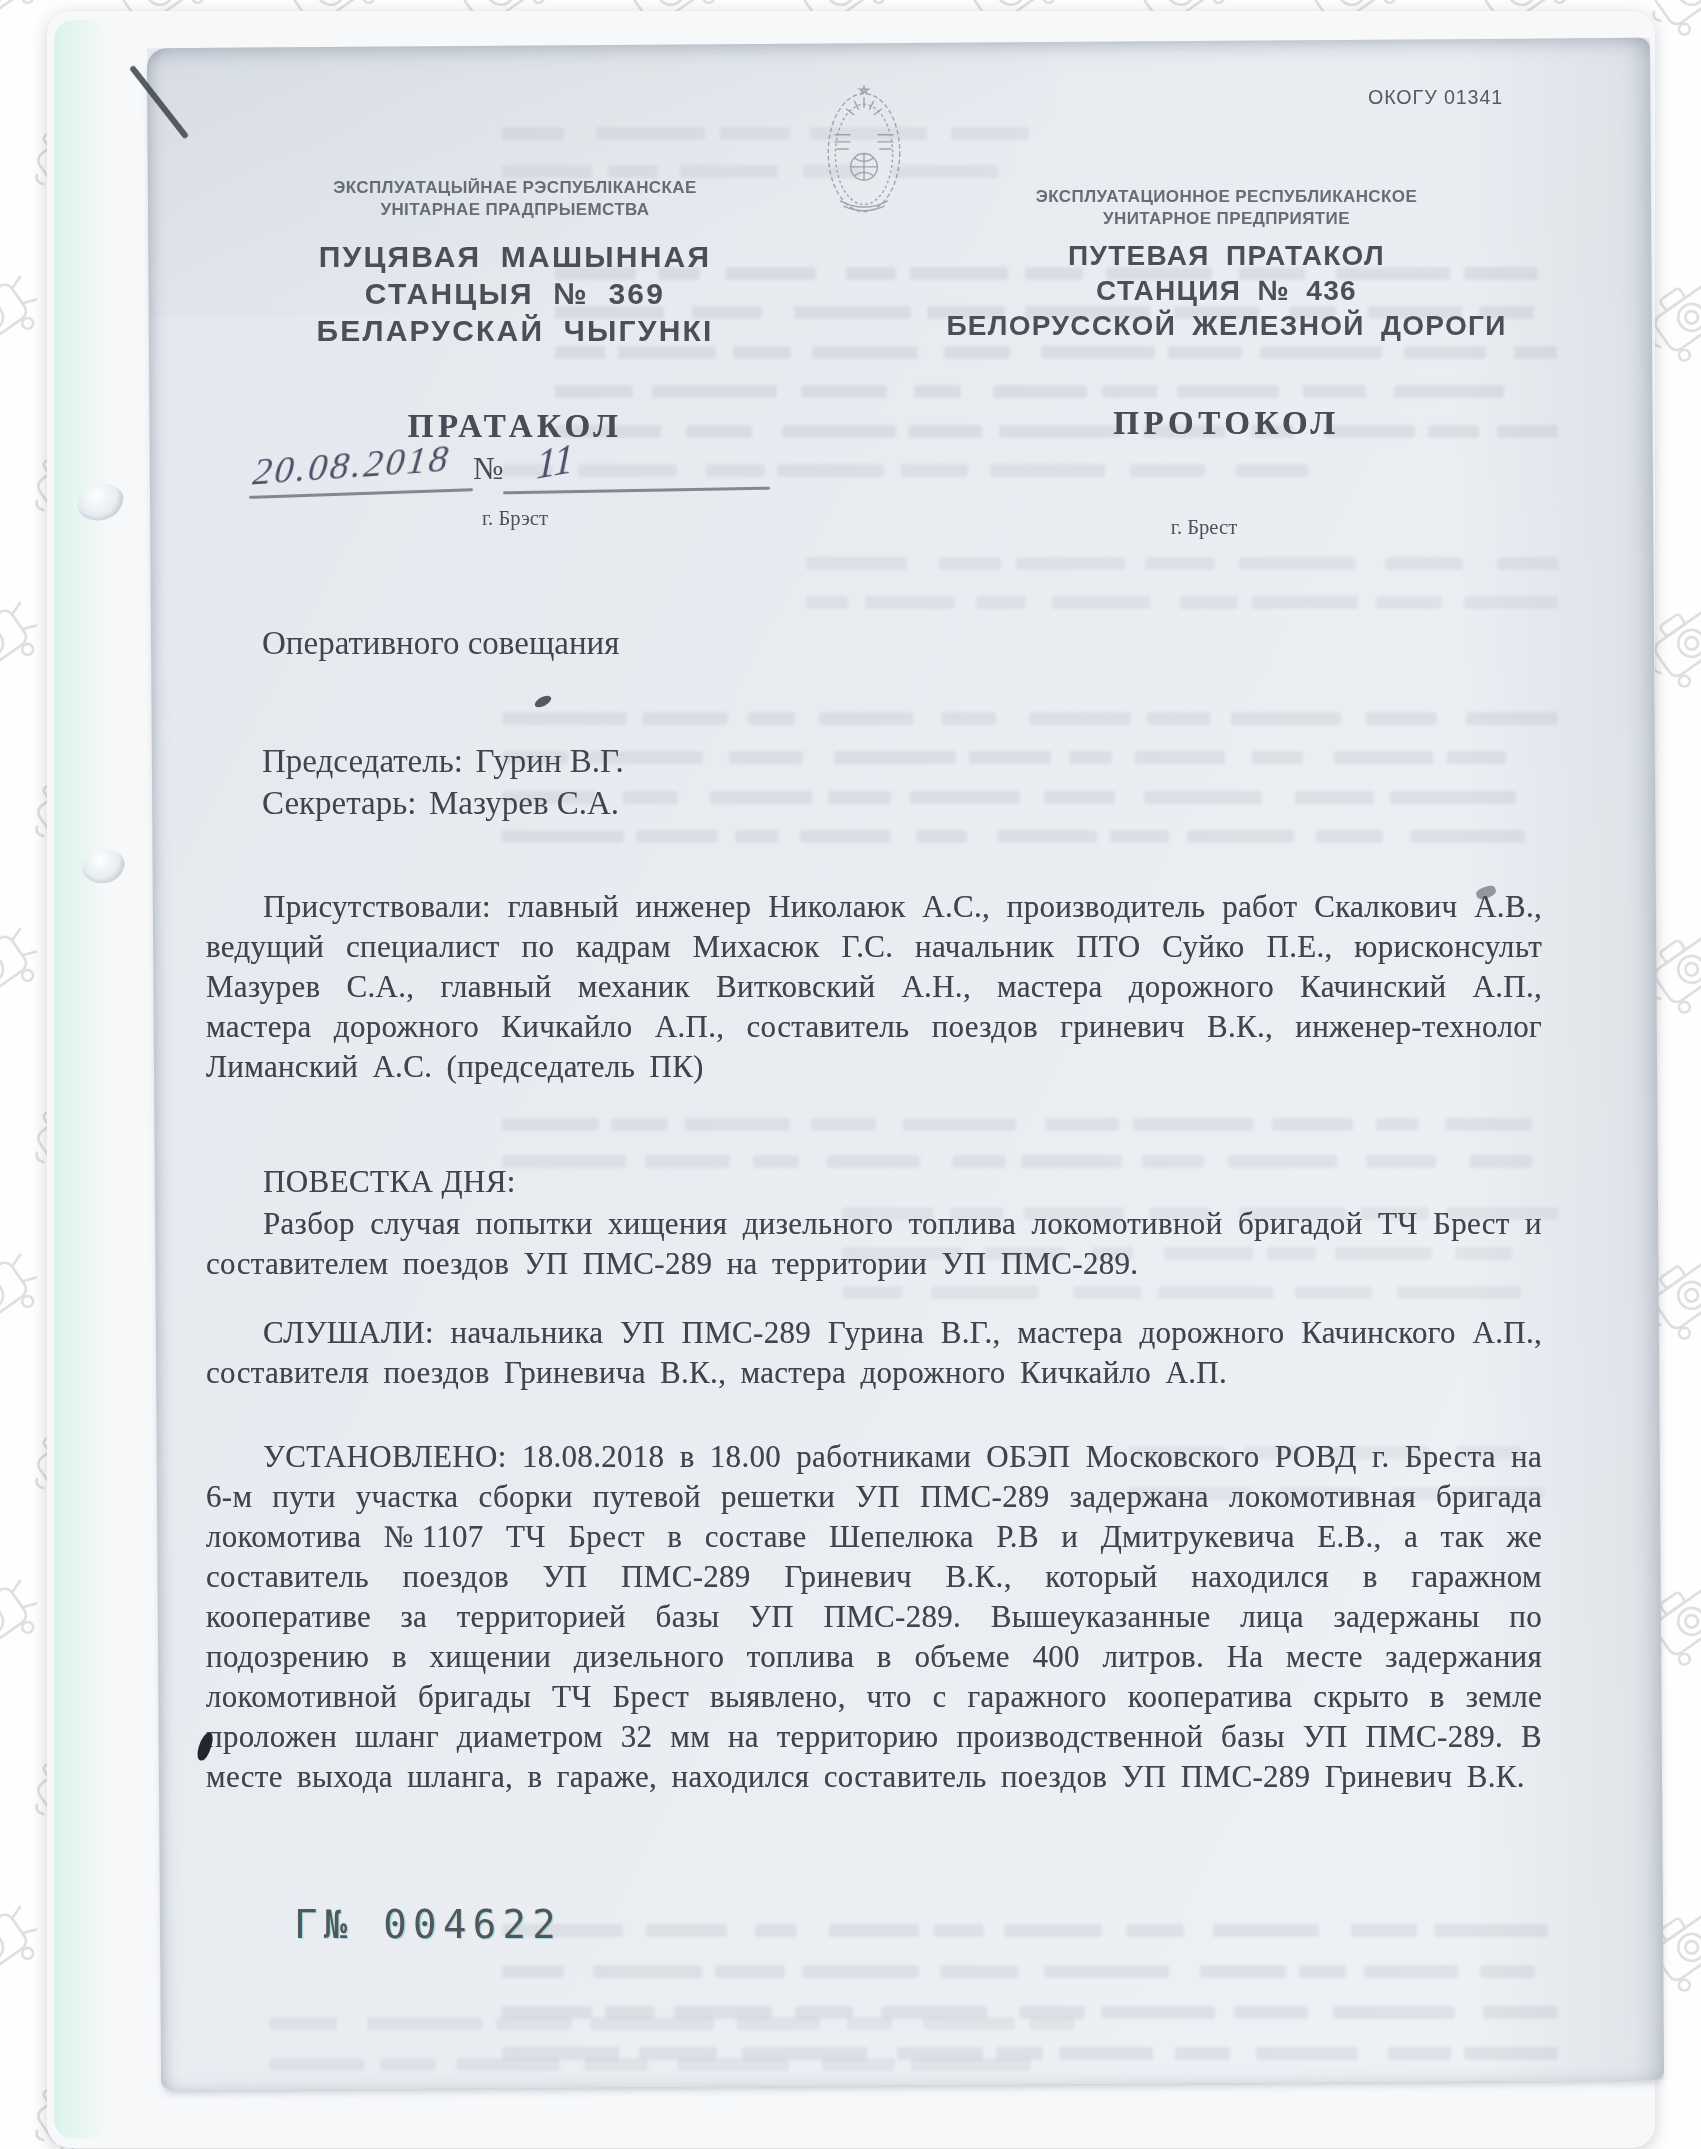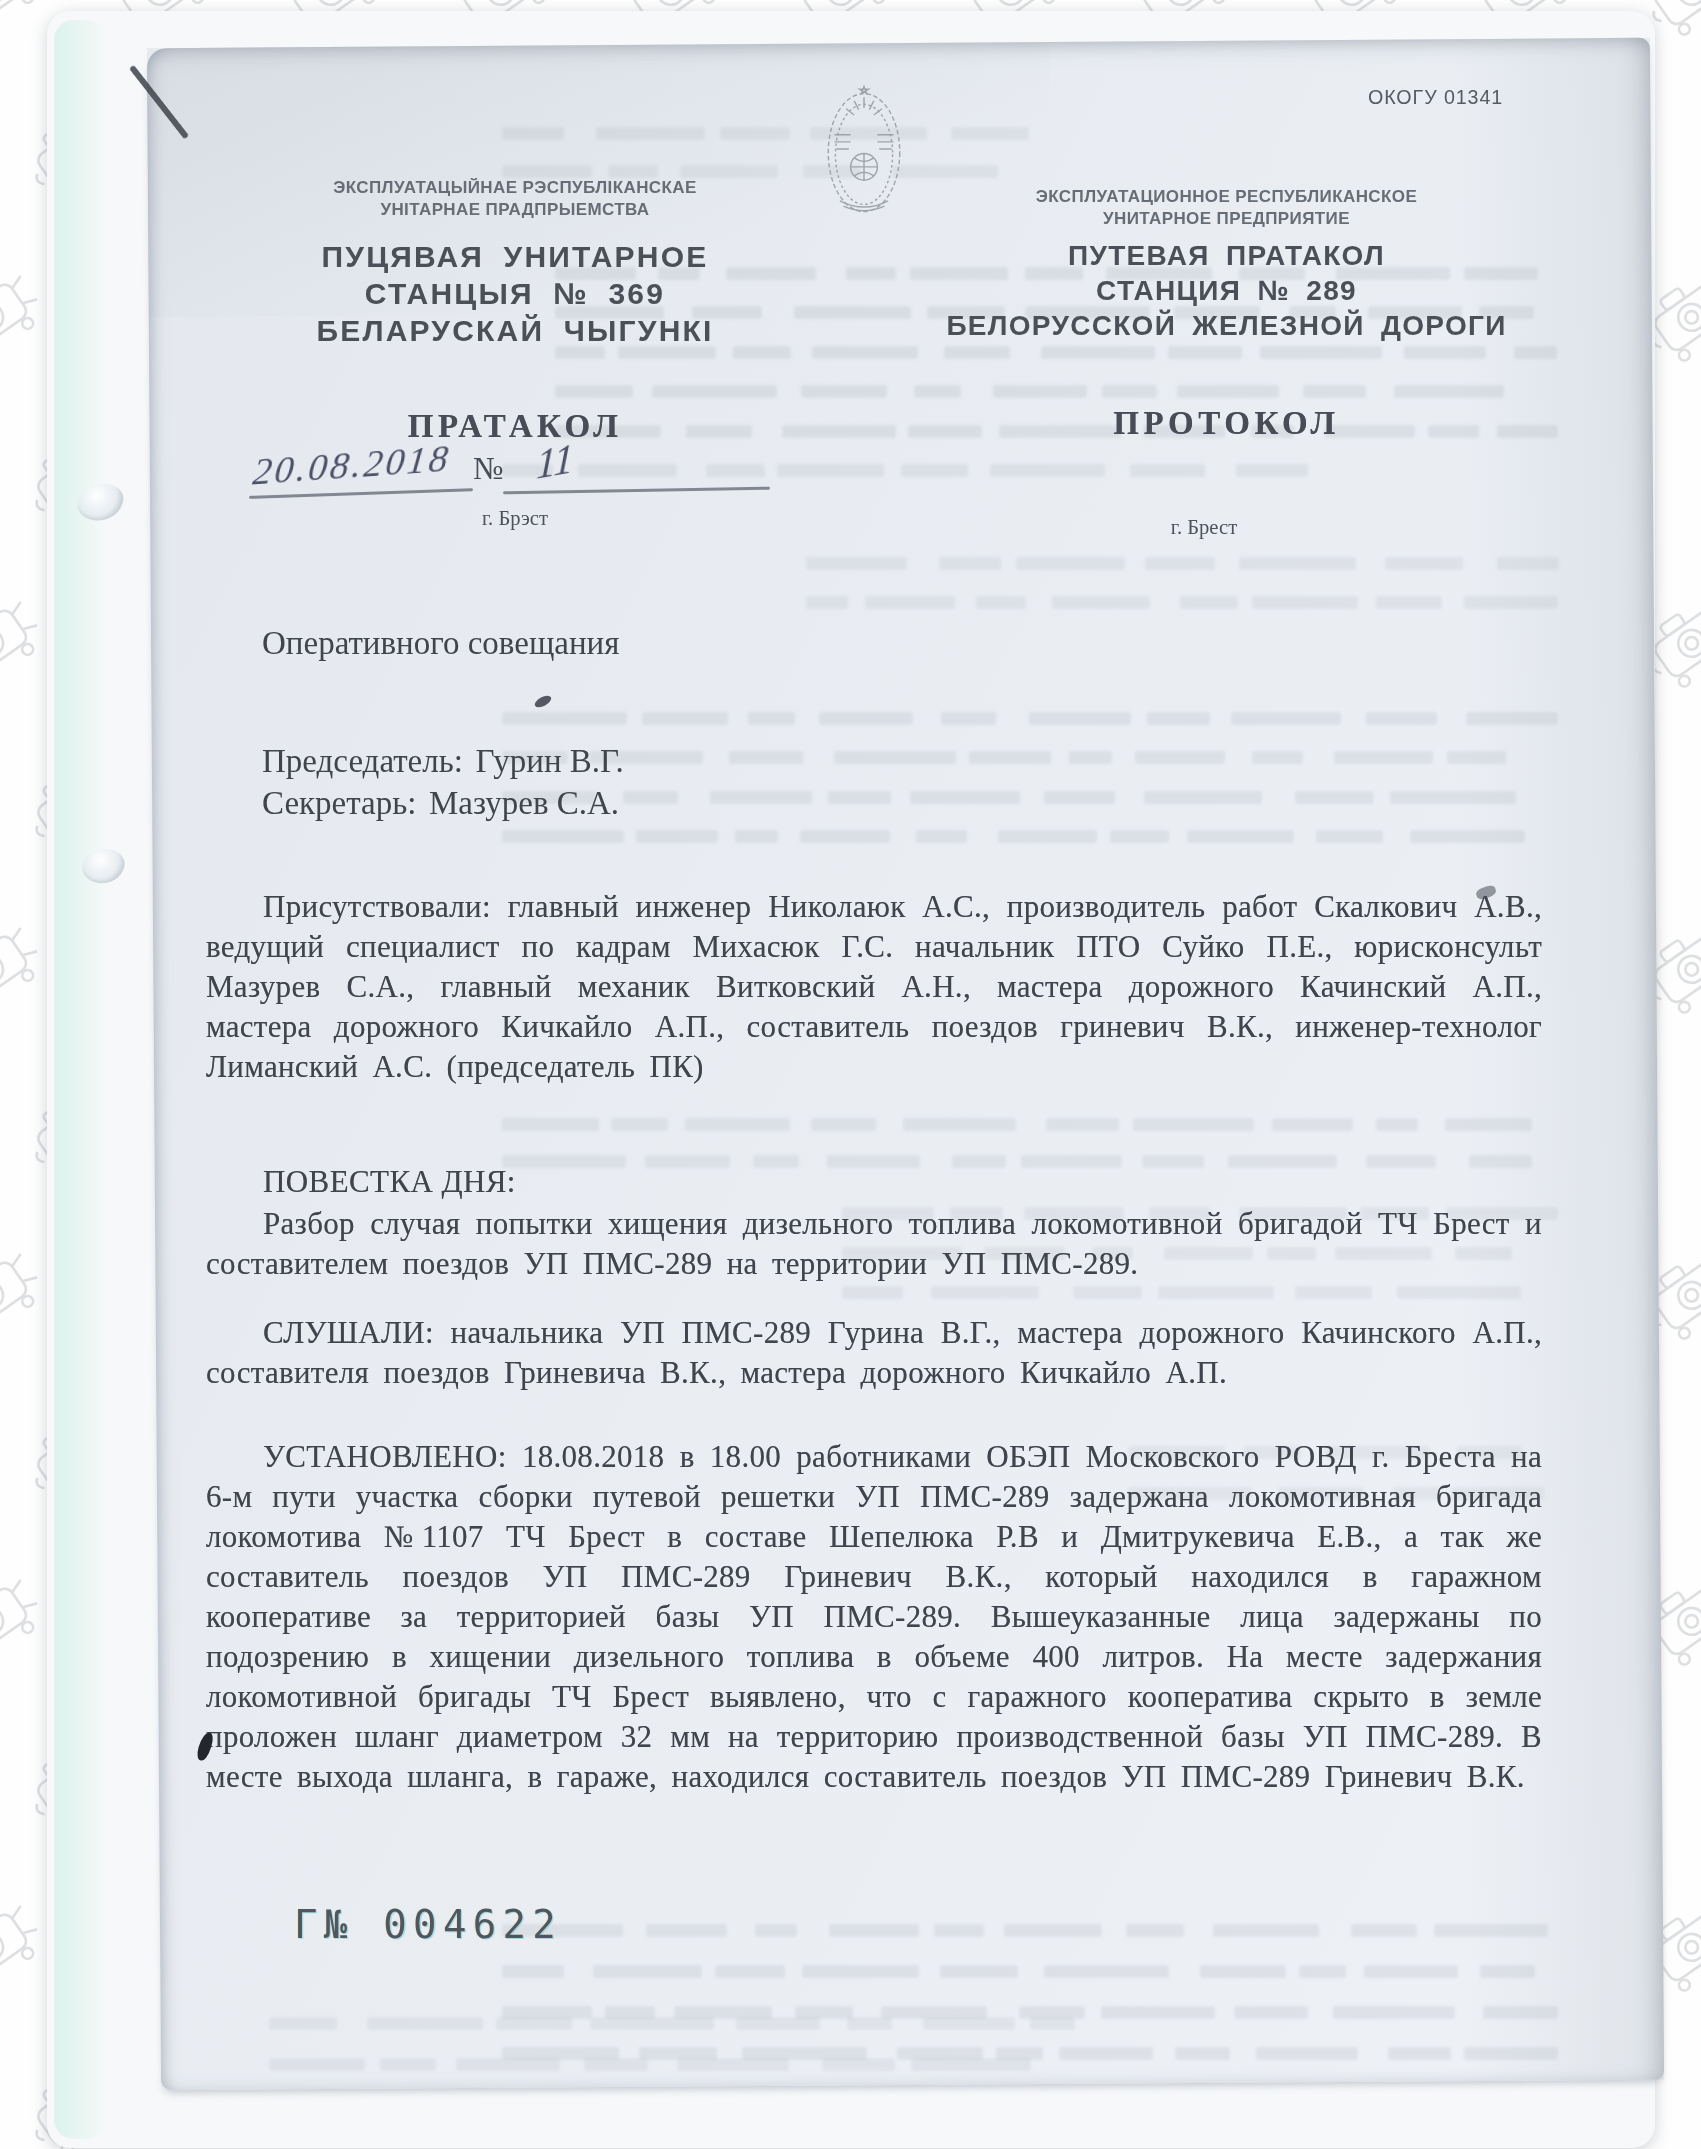--- a/index.html
+++ b/index.html
@@ -699,32 +699,32 @@
       </g>
     </svg>
 
     <div class="abs sans okogu">ОКОГУ 01341</div>
 
     <div class="abs sans org org-left">
       <div>ЭКСПЛУАТАЦЫЙНАЕ РЭСПУБЛІКАНСКАЕ</div>
       <div>УНІТАРНАЕ ПРАДПРЫЕМСТВА</div>
     </div>
     <div class="abs sans bigtitle big-left">
-      <div>ПУЦЯВАЯ УНИТАРНОЕ</div>
+      <div>ПУЦЯВАЯ МАШЫННАЯ</div>
       <div>СТАНЦЫЯ № 369</div>
       <div>БЕЛАРУСКАЙ ЧЫГУНКІ</div>
     </div>
 
     <div class="abs sans org org-right">
       <div>ЭКСПЛУАТАЦИОННОЕ РЕСПУБЛИКАНСКОЕ</div>
       <div>УНИТАРНОЕ ПРЕДПРИЯТИЕ</div>
     </div>
     <div class="abs sans bigtitle big-right">
       <div>ПУТЕВАЯ ПРАТАКОЛ</div>
-      <div>СТАНЦИЯ № 289</div>
+      <div>СТАНЦИЯ № 436</div>
       <div>БЕЛОРУССКОЙ ЖЕЛЕЗНОЙ ДОРОГИ</div>
     </div>
 
     <div class="abs proto proto-by">ПРАТАКОЛ</div>
     <div class="abs proto proto-ru">ПРОТОКОЛ</div>
 
     <div class="abs hand hand-date">20.08.2018</div>
     <div class="abs uline ul-date"></div>
     <div class="abs numsign">№</div>
     <div class="abs hand hand-num">11</div>

